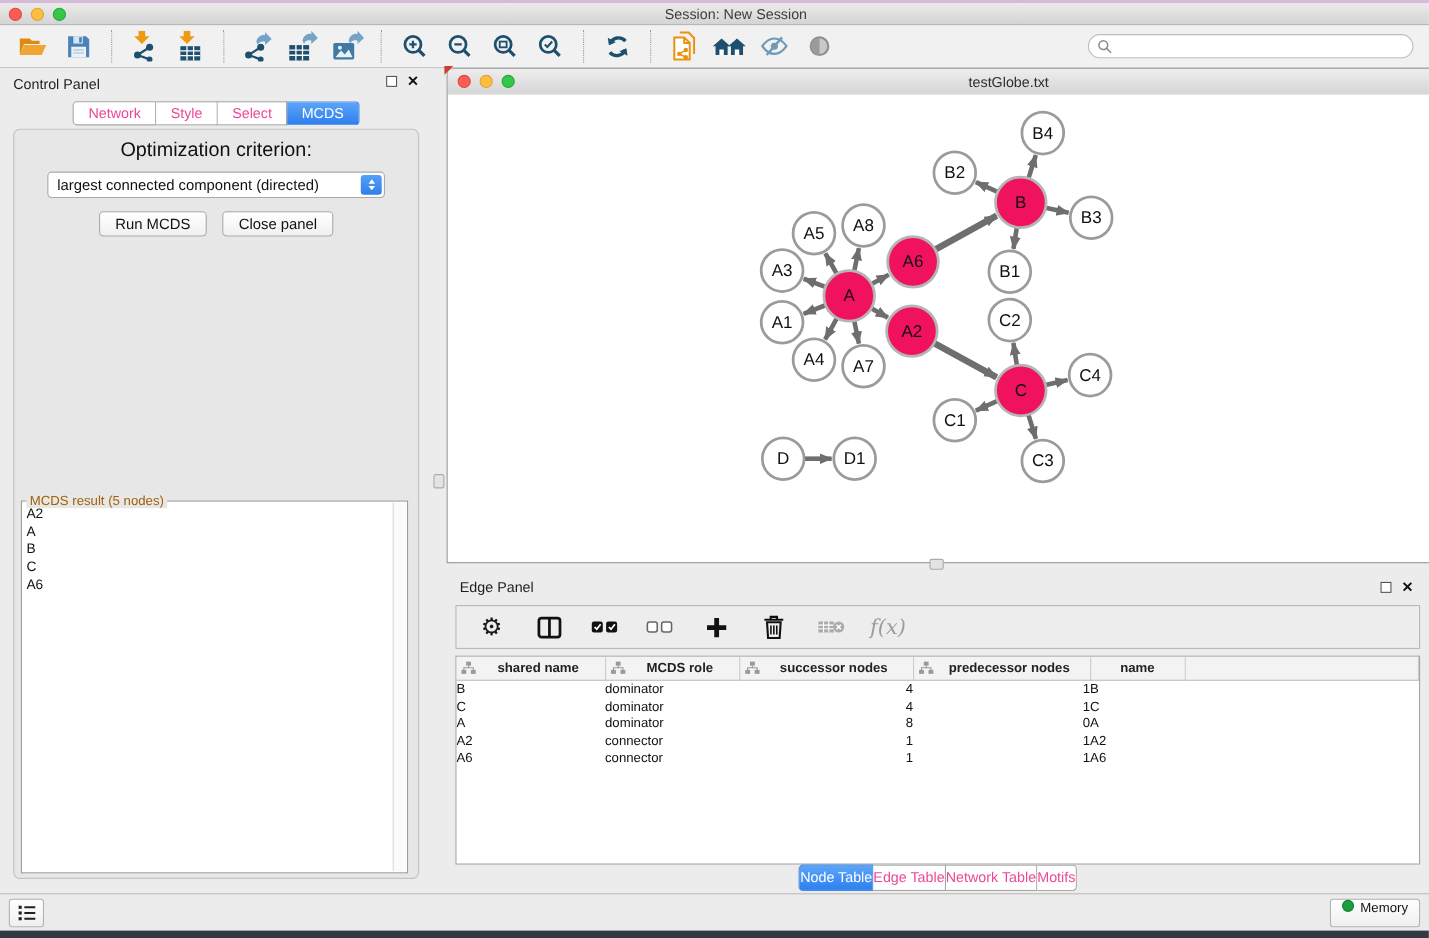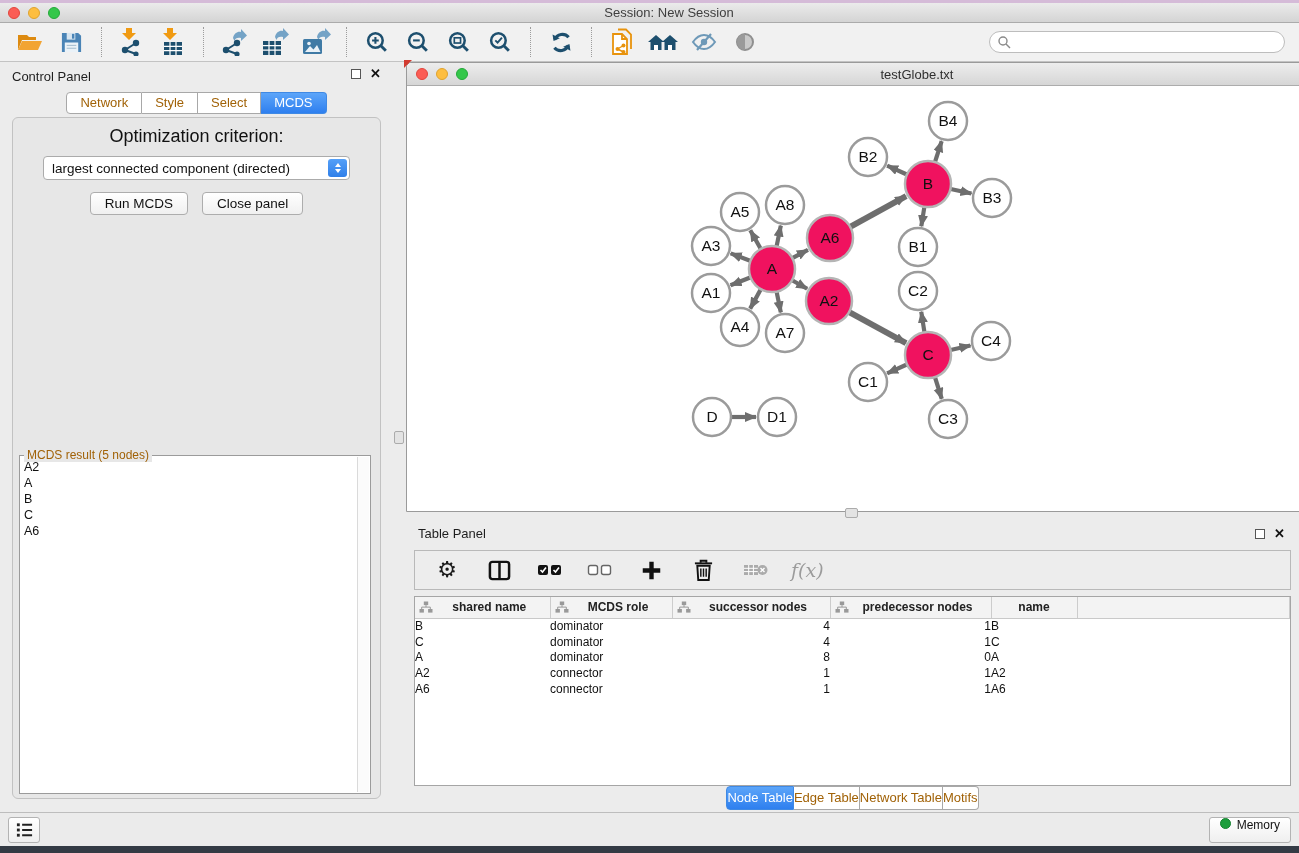--- a/index.html
+++ b/index.html
@@ -33,21 +33,21 @@
   
   .control-panel { position:absolute; left:0; top:62px; width:393px; height:750px; background:#ECECEC; }
   .panel-head { display:flex; align-items:flex-start; padding:7px 12px 2px 12px; }
   .panel-title { font-size:13px; color:#1E1E1E; }
   .panel-head-btns { margin-left:auto; display:flex; gap:9px; align-items:center; }
   .float-btn { width:10px; height:10px; border:1.5px solid #555; background:#fff; display:inline-block; }
   .close-x { font-size:13px; font-weight:bold; color:#111; line-height:10px; }
   .cp-tabs { display:flex; justify-content:center; margin-top:6px; position:relative; z-index:2; }
   .seg { display:flex; }
   .seg .tab { background:#fff; border:1px solid #A8A8A8; border-left:none; padding:2px 13px 3px;
-    font-size:13px; color:#a16207; }
+    font-size:13px; color:#ec4899; }
   .seg .tab:first-child { border-left:1px solid #A8A8A8; border-radius:4px 0 0 4px; }
   .seg .tab:last-child { border-radius:0 4px 4px 0; }
   .seg .tab.active { background:linear-gradient(#5CA5F9,#2E7FEF); color:#fff; border-color:#3F89E4; }
   .cp-body { position:absolute; left:12px; right:12px; top:55px; bottom:13px;
     background:#E7E7E7; border:1px solid #C2C2C2; border-radius:6px; }
   .opt-label { text-align:center; font-size:18px; color:#111; margin-top:8px; }
   .opt-select { margin:9px 30px 0 30px; height:24px; background:#fff; border:1px solid #ABABAB;
     border-radius:4px; display:flex; align-items:center; font-size:13.5px; color:#111; padding-left:8px; position:relative; }
   .stepper { position:absolute; right:2px; top:2px; width:19px; height:18px; border-radius:3px;
     background:linear-gradient(#55A0F8,#2F7FE9); display:flex; flex-direction:column; align-items:center; justify-content:center; gap:2px; }
@@ -451,21 +451,21 @@
         <path d="M15 5L5 15M15 9L9 15M15 13l-2 2" stroke="#ABABAB" stroke-width="1.4"></path>
       </svg>
     </div>
   </div>
 
   <div class="v-handle"></div>
   <div class="h-handle"></div>
 
   <div class="table-panel">
     <div class="tp-head">
-      <span class="panel-title">Table Panel</span>
+      <span class="panel-title">Edge Panel</span>
       <span class="panel-head-btns" style="margin-left:auto;">
         <span class="float-btn"></span>
         <span class="close-x">✕</span>
       </span>
     </div>
     <div class="tp-toolbar">
       <button class="tbtn">
           <span class="gear">⚙</span>
         </button>
       <button class="tbtn">

